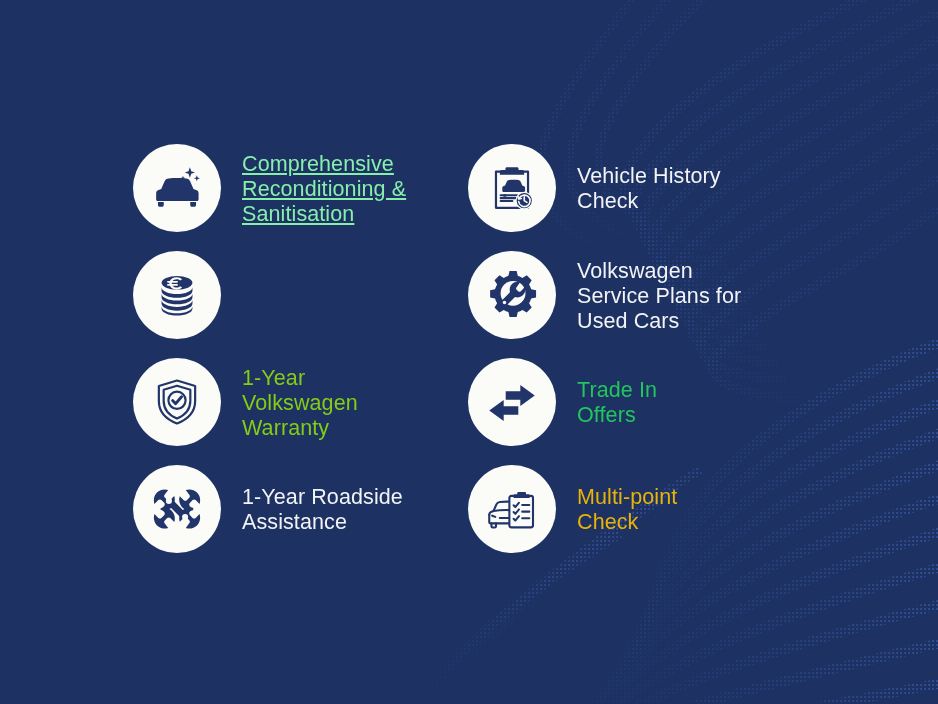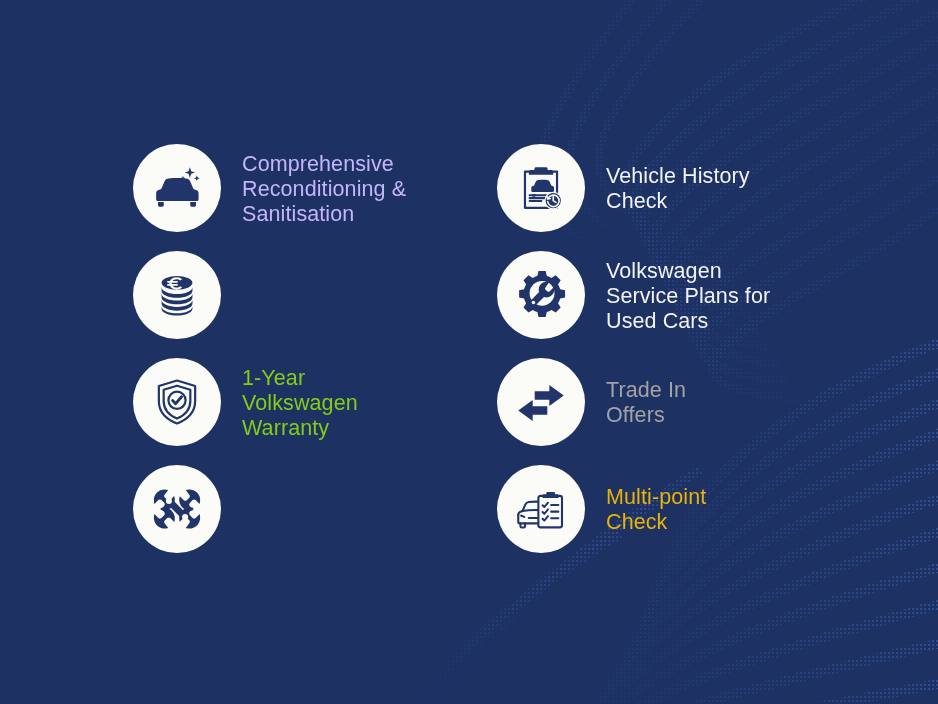--- a/index.html
+++ b/index.html
@@ -31,21 +31,21 @@
     top: 0;
     width: 938px;
     height: 704px;
   }
   .column {
     position: absolute;
     top: 140px;
     width: 360px;
   }
   .column.left  { left: 133px; }
-  .column.right { left: 497px; }
+  .column.right { left: 468px; }
 
   .feature {
     position: relative;
     height: 107px;
   }
   .feature-icon {
     position: absolute;
     left: 0;
     top: 4px;
     width: 88px;
@@ -165,21 +165,21 @@
               <path d="M9 38c0-1.8.6-3 2-3.6l3.6-1.3 3.6-8.4c.8-1.9 2.4-3 4.6-3.2 3-.3 6.2-.4 9.6-.4s6.6.1 9.6.4c2.2.2 3.8 1.3 4.6 3.2l3.6 8.4 3.6 1.3c1.4.6 2 1.8 2 3.6v6.6c0 1-.7 1.7-1.7 1.7H10.7c-1 0-1.7-.7-1.7-1.7V38zm7-4.8l3-6.9c.4-1 1.1-1.5 2.2-1.6 2.8-.3 5.8-.4 9-.4s6.2.1 9 .4c1.1.1 1.8.6 2.2 1.6l3 6.9c-4.3-.7-9.1-1-14.2-1s-9.9.3-14.2 1z"></path>
               <path d="M13.6 38.4c-.9 0-1.6.8-1.5 1.7.1 1.3 1 2.2 2.4 2.5l4 .8c.9.2 1.7-.5 1.7-1.4 0-.7-.4-1.2-1-1.5l-4.2-1.8c-.4-.2-.9-.3-1.4-.3zM50.4 38.4c.9 0 1.6.8 1.5 1.7-.1 1.3-1 2.2-2.4 2.5l-4 .8c-.9.2-1.7-.5-1.7-1.4 0-.7.4-1.2 1-1.5l4.2-1.8c.4-.2.9-.3 1.4-.3z"></path>
               <path d="M23.5 39.6c-.6 0-1.1.5-1.1 1.1 0 .5.3 1 .8 1.1 2.6.7 5.6 1 8.8 1s6.2-.3 8.8-1c.5-.1.8-.6.8-1.1 0-.6-.5-1.1-1.1-1.1h-17z"></path>
               <path d="M11 47.5h6.4v3.2c0 1.1-.9 2-2 2h-2.4c-1.1 0-2-.9-2-2v-3.2zM46.6 47.5H53v3.2c0 1.1-.9 2-2 2h-2.4c-1.1 0-2-.9-2-2v-3.2z"></path>
               <path d="M46.2 9.2l1.5 4.2 4.2 1.5-4.2 1.5-1.5 4.2-1.5-4.2-4.2-1.5 4.2-1.5z"></path>
               <path d="M53.9 17.8l.9 2.5 2.5.9-2.5.9-.9 2.5-.9-2.5-2.5-.9 2.5-.9z"></path>
               <path d="M38.6 18.4l.7 1.9 1.9.7-1.9.7-.7 1.9-.7-1.9-1.9-.7 1.9-.7z"></path>
             </g>
           </svg>
         </div>
-        <div class="feature-label" style="color: #c4b5fd;">Comprehensive
+        <div class="feature-label" style="color: #86efac; text-decoration: underline;">Comprehensive
 Reconditioning &amp;
 Sanitisation</div>
       </div>
 
       <div class="feature lines-2">
         <div class="feature-icon" style="background: rgb(251, 251, 248);">
           <svg width="52" height="52" viewBox="0 0 64 64">
             <g fill="#22356b">
               <ellipse cx="32" cy="17" rx="19" ry="8.4"></ellipse>
               <path d="M13 22.5c0 4.6 8.5 8.4 19 8.4s19-3.8 19-8.4v4.6c0 4.6-8.5 8.4-19 8.4s-19-3.8-19-8.4v-4.6z"></path>
@@ -219,20 +219,22 @@
               <rect x="20.6" y="27.9" width="22.8" height="8.2" rx="1.6" transform="rotate(45 32 32)"></rect>
               <path d="M21.6 54.5c-4.6 1.6-9.8.5-13.3-3-3.6-3.6-4.6-8.8-3-13.5l4.6 4.6c1 1 2.6 1 3.6 0l3.3-3.3c1-1 1-2.6 0-3.6l-4.6-4.6c4.6-1.6 9.9-.6 13.5 3 3.5 3.5 4.6 8.7 3 13.3L24 42.8c-1-1-2.6-1-3.6 0l-2.9 2.9c-1 1-1 2.6 0 3.6l4.1 5.2z"></path>
               <path d="M42.4 9.5c4.6-1.6 9.8-.5 13.3 3 3.6 3.6 4.6 8.8 3 13.5l-4.6-4.6c-1-1-2.6-1-3.6 0L47.2 25c-1 1-1 2.6 0 3.6l4.6 4.6c-4.6 1.6-9.9.6-13.5-3-3.5-3.5-4.6-8.7-3-13.3l4.7 4.7c1 1 2.6 1 3.6 0l2.9-2.9c1-1 1-2.6 0-3.6l-4.1-5.6z"></path>
             </g>
             <g fill="#fbfbf8">
               <circle cx="22.4" cy="22.4" r="3.6"></circle>
               <circle cx="41.6" cy="41.6" r="3.6"></circle>
             </g>
           </svg>
         </div>
+        <div class="feature-label" style="color: rgb(242, 243, 245);">1-Year Roadside
+Assistance</div>
       </div>
     </div>
 
     <div class="column right">
 
       <div class="feature lines-2">
         <div class="feature-icon" style="background: rgb(251, 251, 248);">
           <svg width="54" height="54" viewBox="0 0 64 64">
             <g fill="none" stroke="#22356b" stroke-width="2.6" stroke-linejoin="round">
               <path d="M13 12.5h38v43H13z"></path>
@@ -275,21 +277,21 @@
 
       <div class="feature lines-2">
         <div class="feature-icon" style="background: rgb(251, 251, 248);">
           <svg width="56" height="56" viewBox="0 0 64 64">
             <g fill="#22356b">
               <path d="M41.5 12.5L58 24.6 41.5 36.7v-7.3H24.8v-9.6h16.7z"></path>
               <path d="M22.5 27.3v9.6h16.7v9.6H22.5v7.3L6 41.7l16.5-12.1v-2.3z"></path>
             </g>
           </svg>
         </div>
-        <div class="feature-label" style="color: #a3a3a3;">Trade In
+        <div class="feature-label" style="color: #22c55e;">Trade In
 Offers</div>
       </div>
 
       <div class="feature lines-2">
         <div class="feature-icon" style="background: rgb(251, 251, 248);">
           <svg width="56" height="56" viewBox="0 0 64 64">
 
             <g fill="none" stroke="#22356b" stroke-width="2.4" stroke-linejoin="round" stroke-linecap="round">
               <path d="M6 38.6c0-1.6.6-2.7 1.9-3.2l3-1.2 3.3-7.5c.7-1.6 2-2.5 3.9-2.7 2.5-.3 5.2-.4 8-.4 2 0 3.9 0 5.7.1"></path>
               <path d="M6 38.6v8.6c0 .7.5 1.2 1.2 1.2h23"></path>

